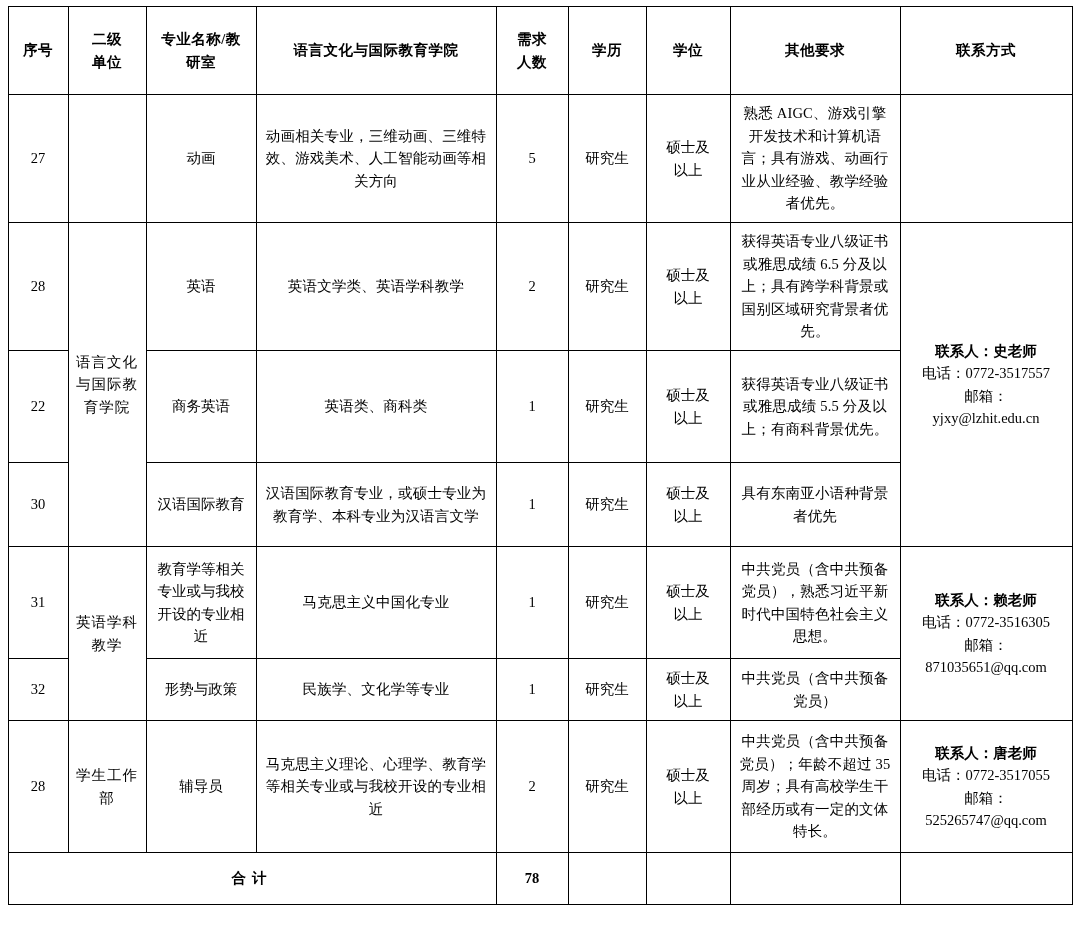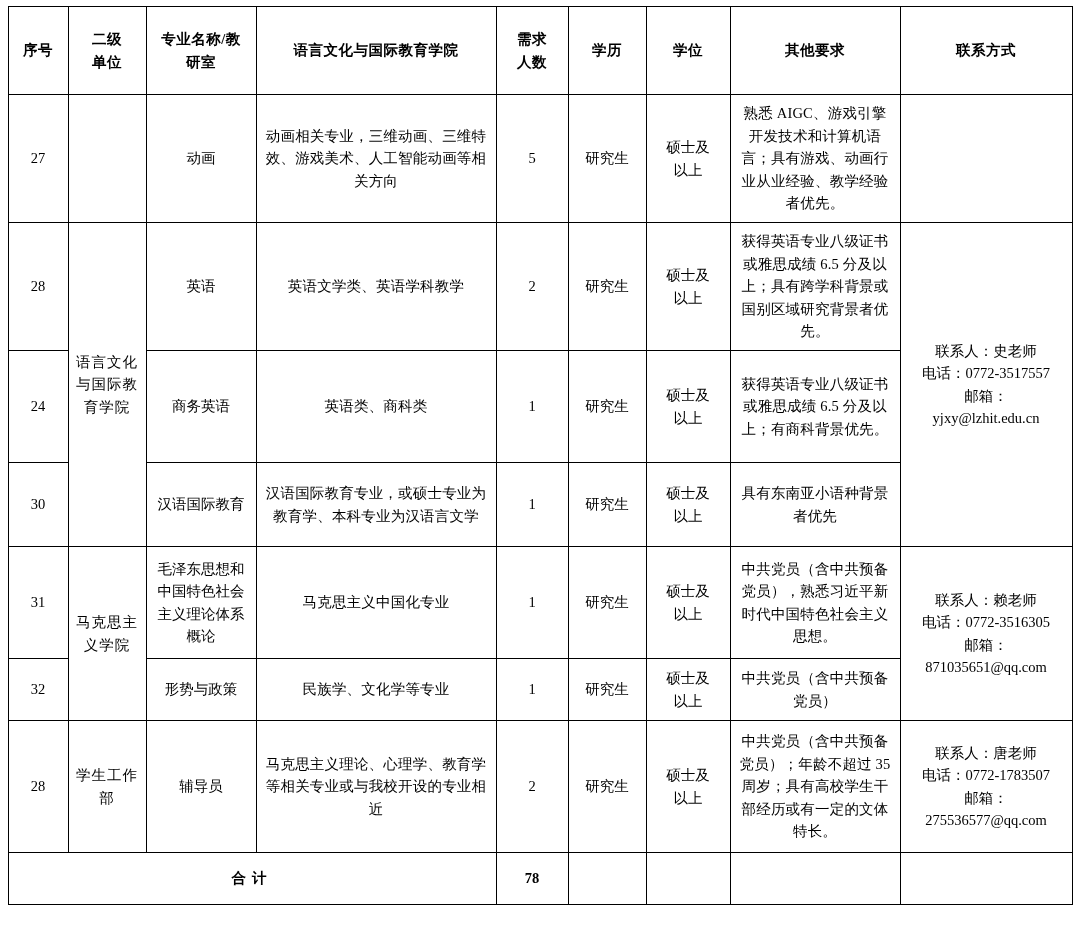--- a/index.html
+++ b/index.html
@@ -66,21 +66,21 @@
     line-height: 1.75;
     letter-spacing: 1px;
   }
   td.contact {
     text-align: left;
     line-height: 2.0;
     font-size: 14px;
     padding-left: 10px;
   }
   td.contact .cline { display: block; white-space: nowrap; }
-  td.contact .cline.em { font-weight: normal; }
+  td.contact .cline.em { font-weight: bold; }
   .total-label {
     font-weight: bold;
     font-size: 16px;
     letter-spacing: 6px;
   }
   .total-num {
     font-weight: bold;
     font-size: 15px;
     font-family: Liberation Serif, serif;
   }
@@ -162,50 +162,50 @@
         <td class="left">获得英语专业八级证书或雅思成绩 6.5 分及以上；具有跨学科背景或国别区域研究背景者优先。</td>
         <td class="contact" rowspan="3">
           <span class="cline em">联系人：史老师</span>
           <span class="cline">电话：0772-3517557</span>
           <span class="cline">邮箱：</span>
           <span class="cline">yjxy@lzhit.edu.cn</span>
         </td>
       </tr>
 
       <tr class="row-h-29">
-        <td>24</td>
+        <td>22</td>
         <td>商务英语</td>
         <td class="left">英语类、商科类</td>
         <td>1</td>
         <td>研究生</td>
         <td class="center-tight">
           <div>硕士及</div>
           <div>以上</div>
         </td>
-        <td class="left">获得英语专业八级证书或雅思成绩 6.5 分及以上；有商科背景优先。</td>
+        <td class="left">获得英语专业八级证书或雅思成绩 5.5 分及以上；有商科背景优先。</td>
       </tr>
 
       <tr class="row-h-30">
         <td>30</td>
         <td>汉语国际教育</td>
         <td class="left">汉语国际教育专业，或硕士专业为教育学、本科专业为汉语言文学</td>
         <td>1</td>
         <td>研究生</td>
         <td class="center-tight">
           <div>硕士及</div>
           <div>以上</div>
         </td>
         <td class="left">具有东南亚小语种背景者优先</td>
         <td></td>
       </tr>
 
       <tr class="row-h-31">
         <td>31</td>
-        <td class="vert-unit" rowspan="2">马克思主义学院</td>
-        <td>毛泽东思想和中国特色社会主义理论体系概论</td>
+        <td class="vert-unit" rowspan="2">英语学科教学</td>
+        <td>教育学等相关专业或与我校开设的专业相近</td>
         <td class="left">马克思主义中国化专业</td>
         <td>1</td>
         <td>研究生</td>
         <td class="center-tight">
           <div>硕士及</div>
           <div>以上</div>
         </td>
         <td class="left">中共党员（含中共预备党员），熟悉习近平新时代中国特色社会主义思想。</td>
         <td class="contact" rowspan="2">
           <span class="cline em">联系人：赖老师</span>
@@ -235,23 +235,23 @@
         <td class="left">马克思主义理论、心理学、教育学等相关专业或与我校开设的专业相近</td>
         <td>2</td>
         <td>研究生</td>
         <td class="center-tight">
           <div>硕士及</div>
           <div>以上</div>
         </td>
         <td class="left">中共党员（含中共预备党员）；年龄不超过 35 周岁；具有高校学生干部经历或有一定的文体特长。</td>
         <td class="contact">
           <span class="cline em">联系人：唐老师</span>
-          <span class="cline">电话：0772-1783507</span>
+          <span class="cline">电话：0772-3517055</span>
           <span class="cline">邮箱：</span>
-          <span class="cline">275536577@qq.com</span>
+          <span class="cline">525265747@qq.com</span>
         </td>
       </tr>
 
       <tr class="row-total">
         <td class="total-label" colspan="4">合计</td>
         <td class="total-num">78</td>
         <td></td>
         <td></td>
         <td></td>
         <td></td>

